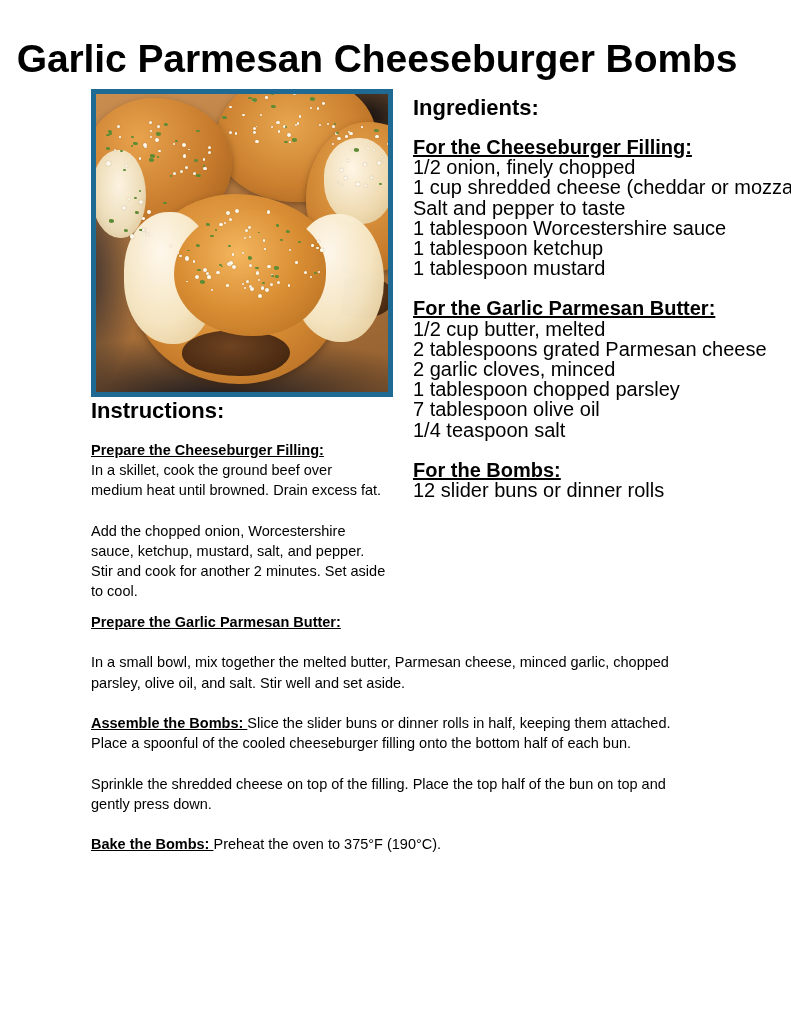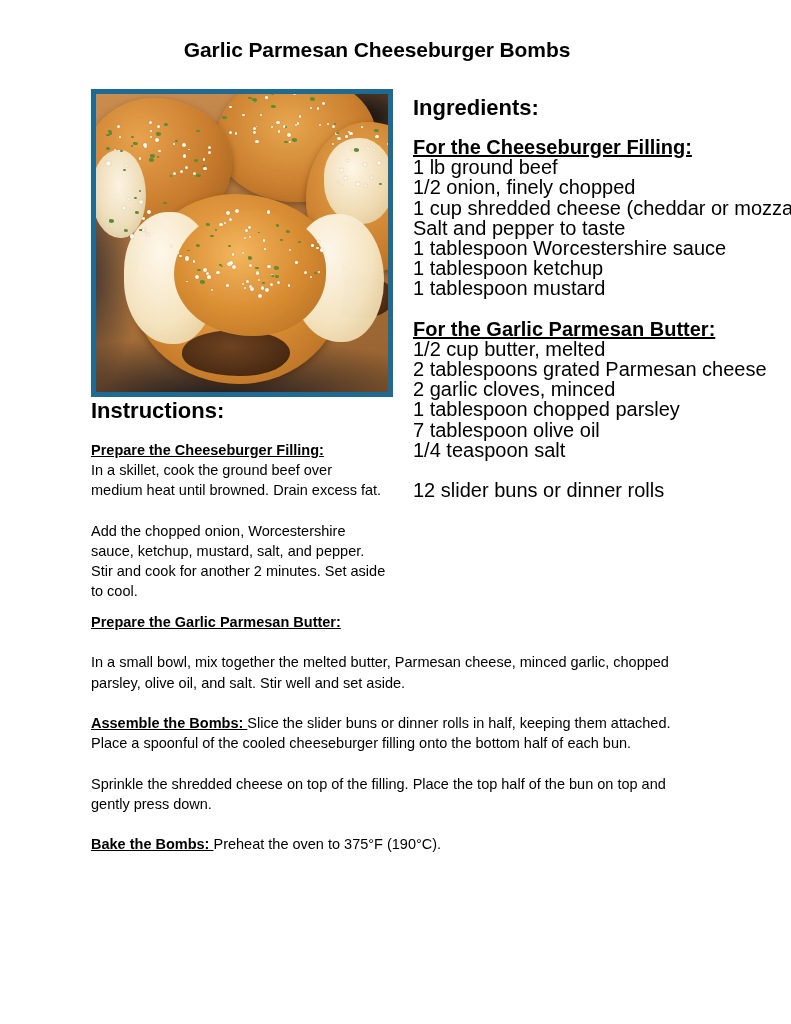--- a/index.html
+++ b/index.html
@@ -25,21 +25,21 @@
     background: #ffffff;
   }
 
   
   .doc-title {
     position: absolute;
     left: 0;
     top: 38px;
     width: 754px;
     text-align: center;
-    font-size: 21px;
+    font-size: 39px;
     font-weight: bold;
     letter-spacing: -0.1px;
     line-height: 1.1;
     white-space: nowrap;
   }
 
   
   .photo-frame {
     position: absolute;
     left: 91px;
@@ -416,40 +416,40 @@
         </div>
     </div>
   </div>
 
   <div class="h-section h-ingredients">Ingredients:</div>
 
   <div class="col-right">
 
     <div class="ing-group">
       <div class="ing-head">For the Cheeseburger Filling:</div>
-      <div class="ing-item">1 lb ground beef</div>
       <div class="ing-item">1/2 onion, finely chopped</div>
       <div class="ing-item">1 cup shredded cheese (cheddar or mozzarella)</div>
       <div class="ing-item">Salt and pepper to taste</div>
       <div class="ing-item">1 tablespoon Worcestershire sauce</div>
       <div class="ing-item">1 tablespoon ketchup</div>
       <div class="ing-item">1 tablespoon mustard</div>
     </div>
 
     <div class="ing-group">
       <div class="ing-head">For the Garlic Parmesan Butter:</div>
       <div class="ing-item">1/2 cup butter, melted</div>
       <div class="ing-item">2 tablespoons grated Parmesan cheese</div>
       <div class="ing-item">2 garlic cloves, minced</div>
       <div class="ing-item">1 tablespoon chopped parsley</div>
       <div class="ing-item">7 tablespoon olive oil</div>
       <div class="ing-item">1/4 teaspoon salt</div>
     </div>
 
     <div class="ing-group">
+      <div class="ing-head">For the Bombs:</div>
       <div class="ing-item">12 slider buns or dinner rolls</div>
     </div>
 
   </div>
 
   <div class="h-section h-instructions">Instructions:</div>
 
   <div class="col-left-narrow">
     <div class="step-head">Prepare the Cheeseburger Filling:</div>
     <p class="para">In a skillet, cook the ground beef over medium heat until browned. Drain excess fat.</p>

